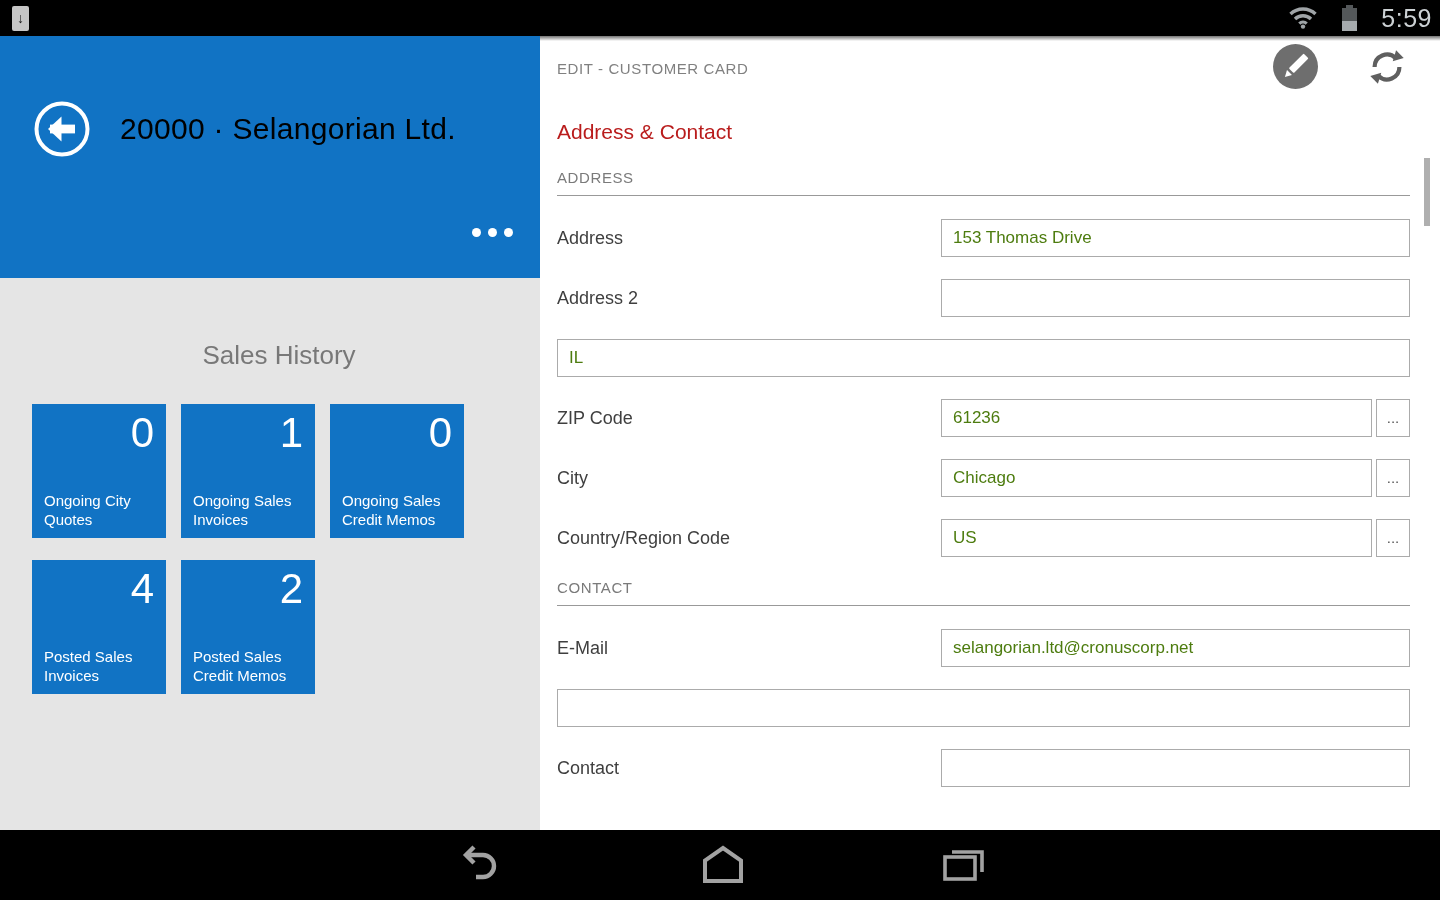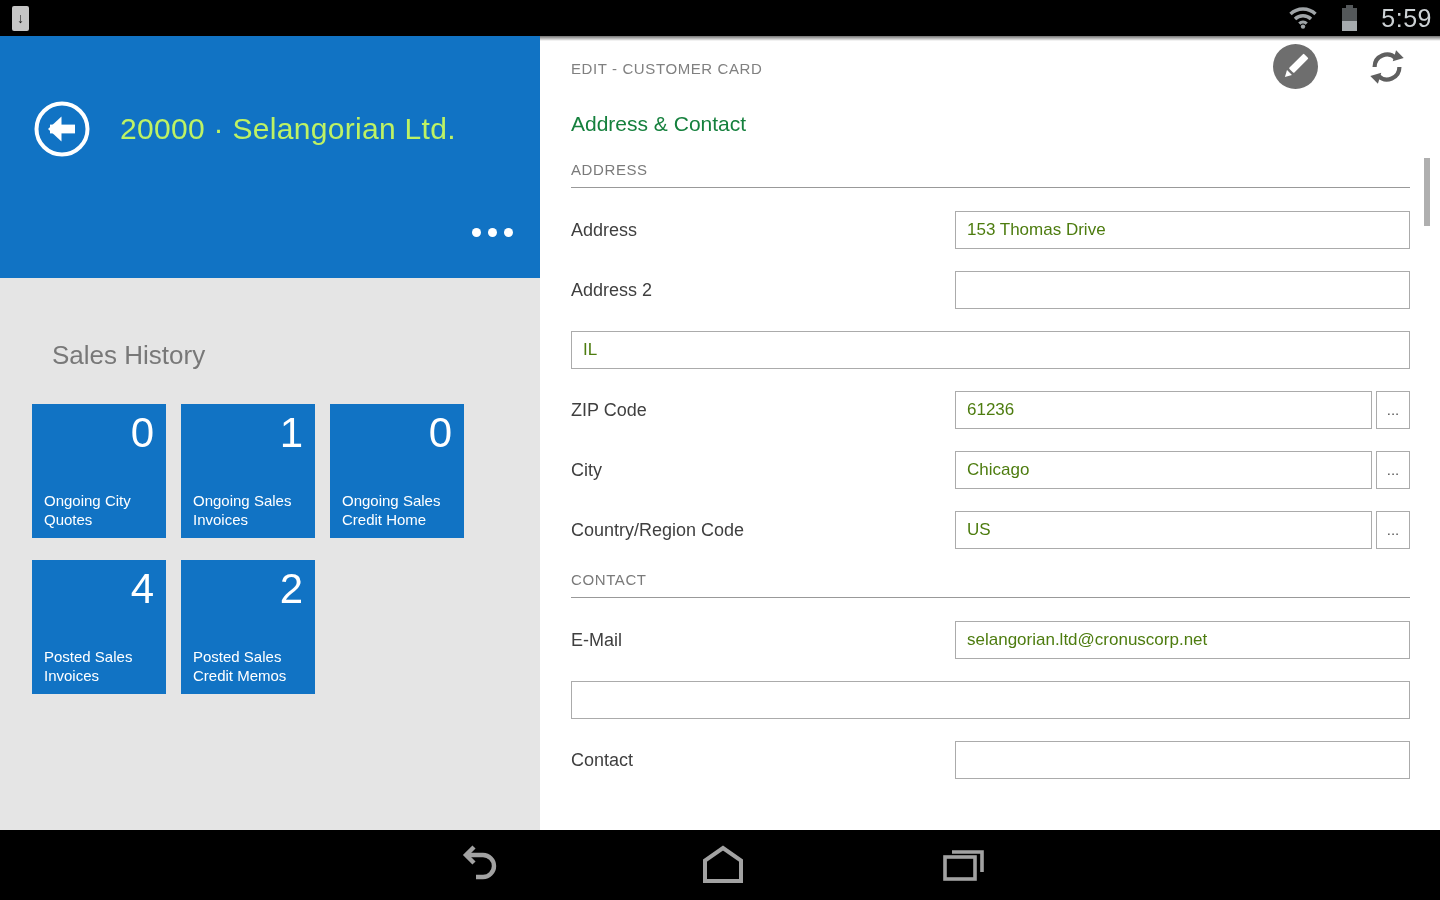--- a/index.html
+++ b/index.html
@@ -17,39 +17,39 @@
   .battery-icon{width:15px;height:23px;background:linear-gradient(to bottom,#54585a 0%,#54585a 58%,#a6abae 58%,#a6abae 100%);
     position:relative;margin-top:2px;}
   .battery-icon::before{content:"";position:absolute;top:-3px;left:4px;width:7px;height:3px;background:#54585a;}
   .sb-time{color:#ccd1d4;font-size:25px;font-weight:300;letter-spacing:0.5px;line-height:36px;}
   
   .app{position:absolute;left:0;top:36px;width:1440px;height:794px;display:flex;}
   
   .left-panel{width:540px;height:794px;background:#e5e5e5;position:relative;flex:none;}
   .blue-header{position:absolute;left:0;top:0;width:540px;height:242px;background:#1173c4;}
   .back-btn{position:absolute;left:33px;top:64px;width:58px;height:58px;background:transparent;border:none;padding:0;cursor:pointer;}
-  .cust-title{position:absolute;left:120px;top:76px;width:400px;color:#bef264;font-size:30px;font-weight:300;letter-spacing:0.3px;white-space:nowrap;}
+  .cust-title{position:absolute;left:120px;top:76px;width:400px;color:#000000;font-size:30px;font-weight:300;letter-spacing:0.3px;white-space:nowrap;}
   .more-dots{position:absolute;right:27px;top:192px;display:flex;gap:7px;cursor:pointer;}
   .more-dots span{width:9px;height:9px;border-radius:50%;background:#fff;display:block;}
   .left-body{position:absolute;left:0;top:242px;width:540px;height:552px;}
-  .sales-history-title{margin:62px 0 0 52px;font-size:26px;font-weight:300;color:#787878;}
+  .sales-history-title{margin:62px 0 0 18px;font-size:26px;font-weight:300;color:#787878;text-align:center;}
   .tiles{margin:33px 0 0 32px;display:grid;grid-template-columns:repeat(3,134px);column-gap:15px;row-gap:22px;}
   .tile{width:134px;height:134px;background:#1173c4;position:relative;padding:4px 12px;cursor:pointer;}
   .tile-count{text-align:right;color:#fff;font-size:42px;font-weight:300;line-height:1.2;}
   .tile-label{position:absolute;left:12px;bottom:9px;right:10px;color:#fff;font-size:15px;line-height:1.28;}
   
   .right-panel{flex:1;height:794px;background:#fff;position:relative;overflow:hidden;}
   .right-panel::before{content:"";position:absolute;left:0;top:0;right:0;height:5px;
     background:linear-gradient(to bottom,rgba(0,0,0,0.55),rgba(0,0,0,0));pointer-events:none;}
-  .panel-inner{padding:8px 30px 0 31px;}
+  .panel-inner{padding:8px 30px 0 17px;}
   .edit-header{display:flex;align-items:center;justify-content:space-between;height:48px;}
   .edit-title{color:#808080;font-size:15px;letter-spacing:0.6px;}
   .header-icons{display:flex;align-items:center;gap:48px;margin-right:2px;}
   .icon-btn{background:transparent;border:none;padding:0;cursor:pointer;display:block;}
-  .page-title{margin-top:20px;font-size:21px;color:#15803d;}
+  .page-title{margin-top:28px;font-size:21px;color:#b91c1c;}
   .section-title{margin-top:25px;font-size:15px;color:#7a7a7a;letter-spacing:0.6px;}
   .form-section + .form-section .section-title{margin-top:8px;}
   .section-divider{margin-top:9px;border-bottom:1px solid #999;}
   .rows{margin-top:23px;}
   .form-row{display:flex;height:38px;margin-bottom:22px;}
   .row-label{width:384px;font-size:18px;color:#3f3f3f;line-height:38px;flex:none;}
   .row-field{flex:1;display:flex;}
   .text-input{flex:1;height:38px;border:1px solid #ababab;background:#fff;
     font-family:"Liberation Sans","DejaVu Sans",sans-serif;font-size:17px;color:#4d7c0f;padding:0 11px;outline:none;min-width:0;}
   .lookup-btn{width:34px;height:38px;margin-left:4px;border:1px solid #ababab;background:#fff;
@@ -110,21 +110,21 @@
             <div class="tile">
               <div class="tile-count">0</div>
               <div class="tile-label">Ongoing City Quotes</div>
             </div>
             <div class="tile">
               <div class="tile-count">1</div>
               <div class="tile-label">Ongoing Sales Invoices</div>
             </div>
             <div class="tile">
               <div class="tile-count">0</div>
-              <div class="tile-label">Ongoing Sales Credit Home</div>
+              <div class="tile-label">Ongoing Sales Credit Memos</div>
             </div>
             <div class="tile">
               <div class="tile-count">4</div>
               <div class="tile-label">Posted Sales Invoices</div>
             </div>
             <div class="tile">
               <div class="tile-count">2</div>
               <div class="tile-label">Posted Sales Credit Memos</div>
             </div>
           </div>

